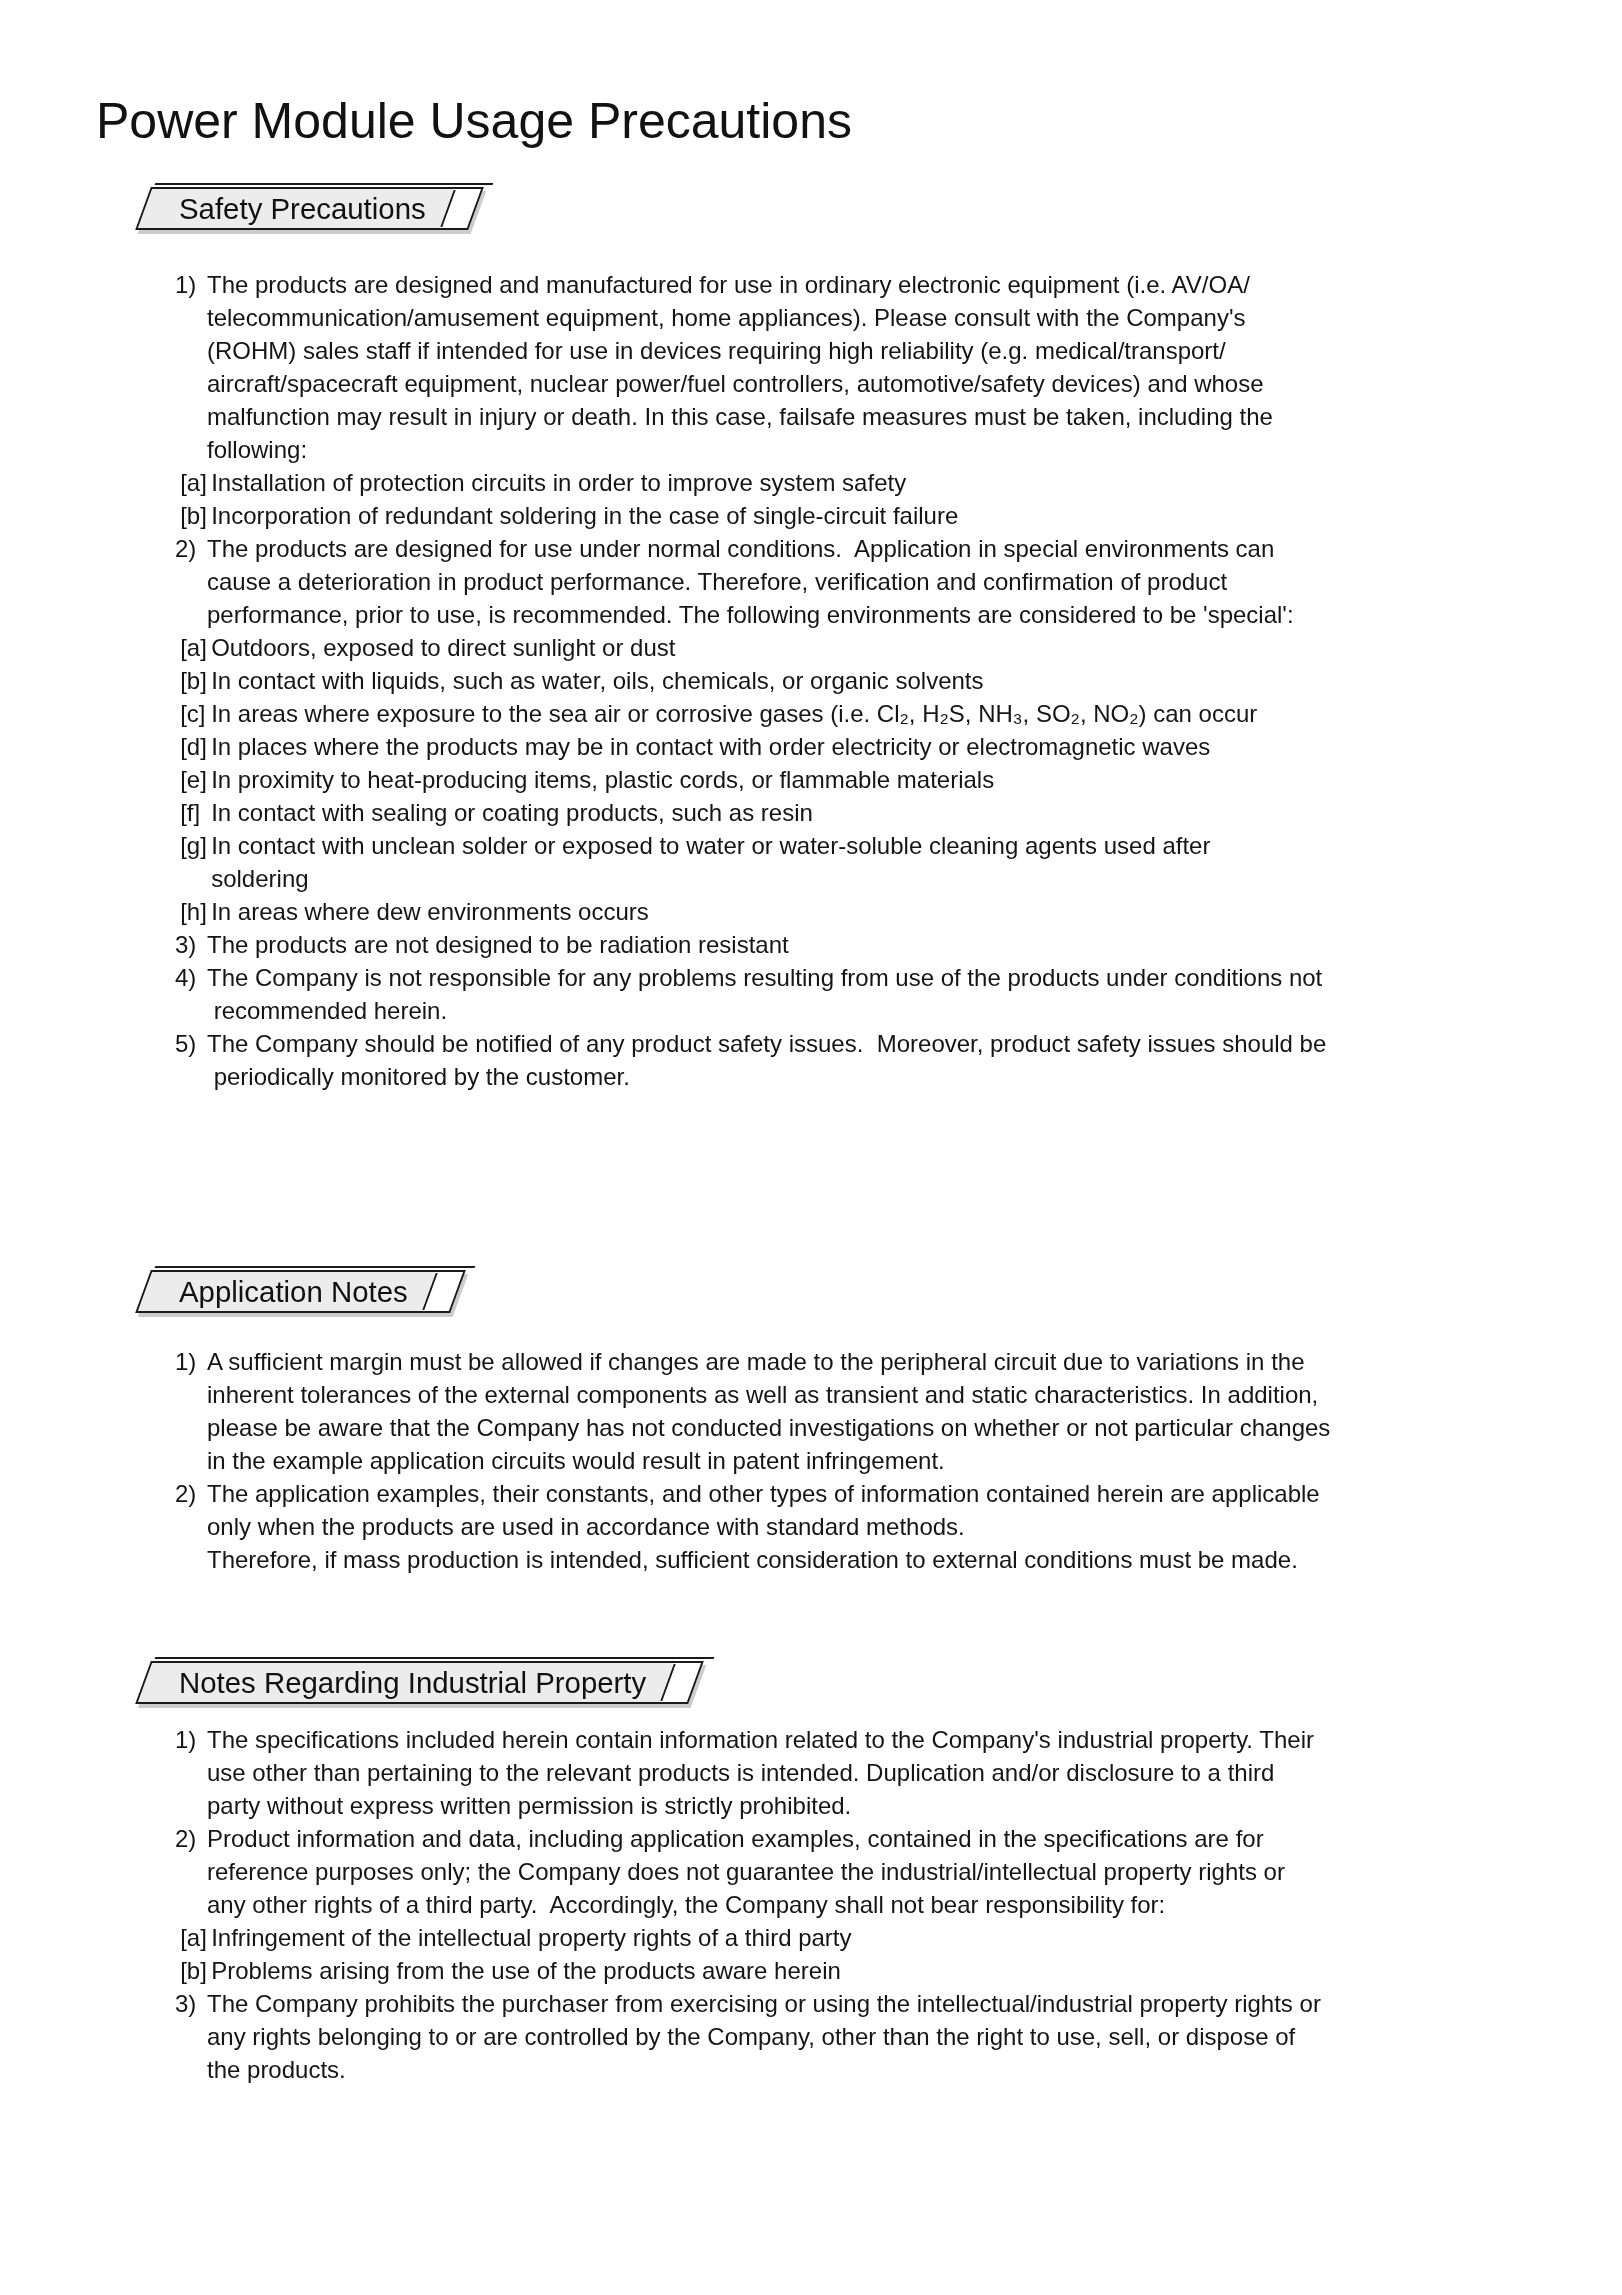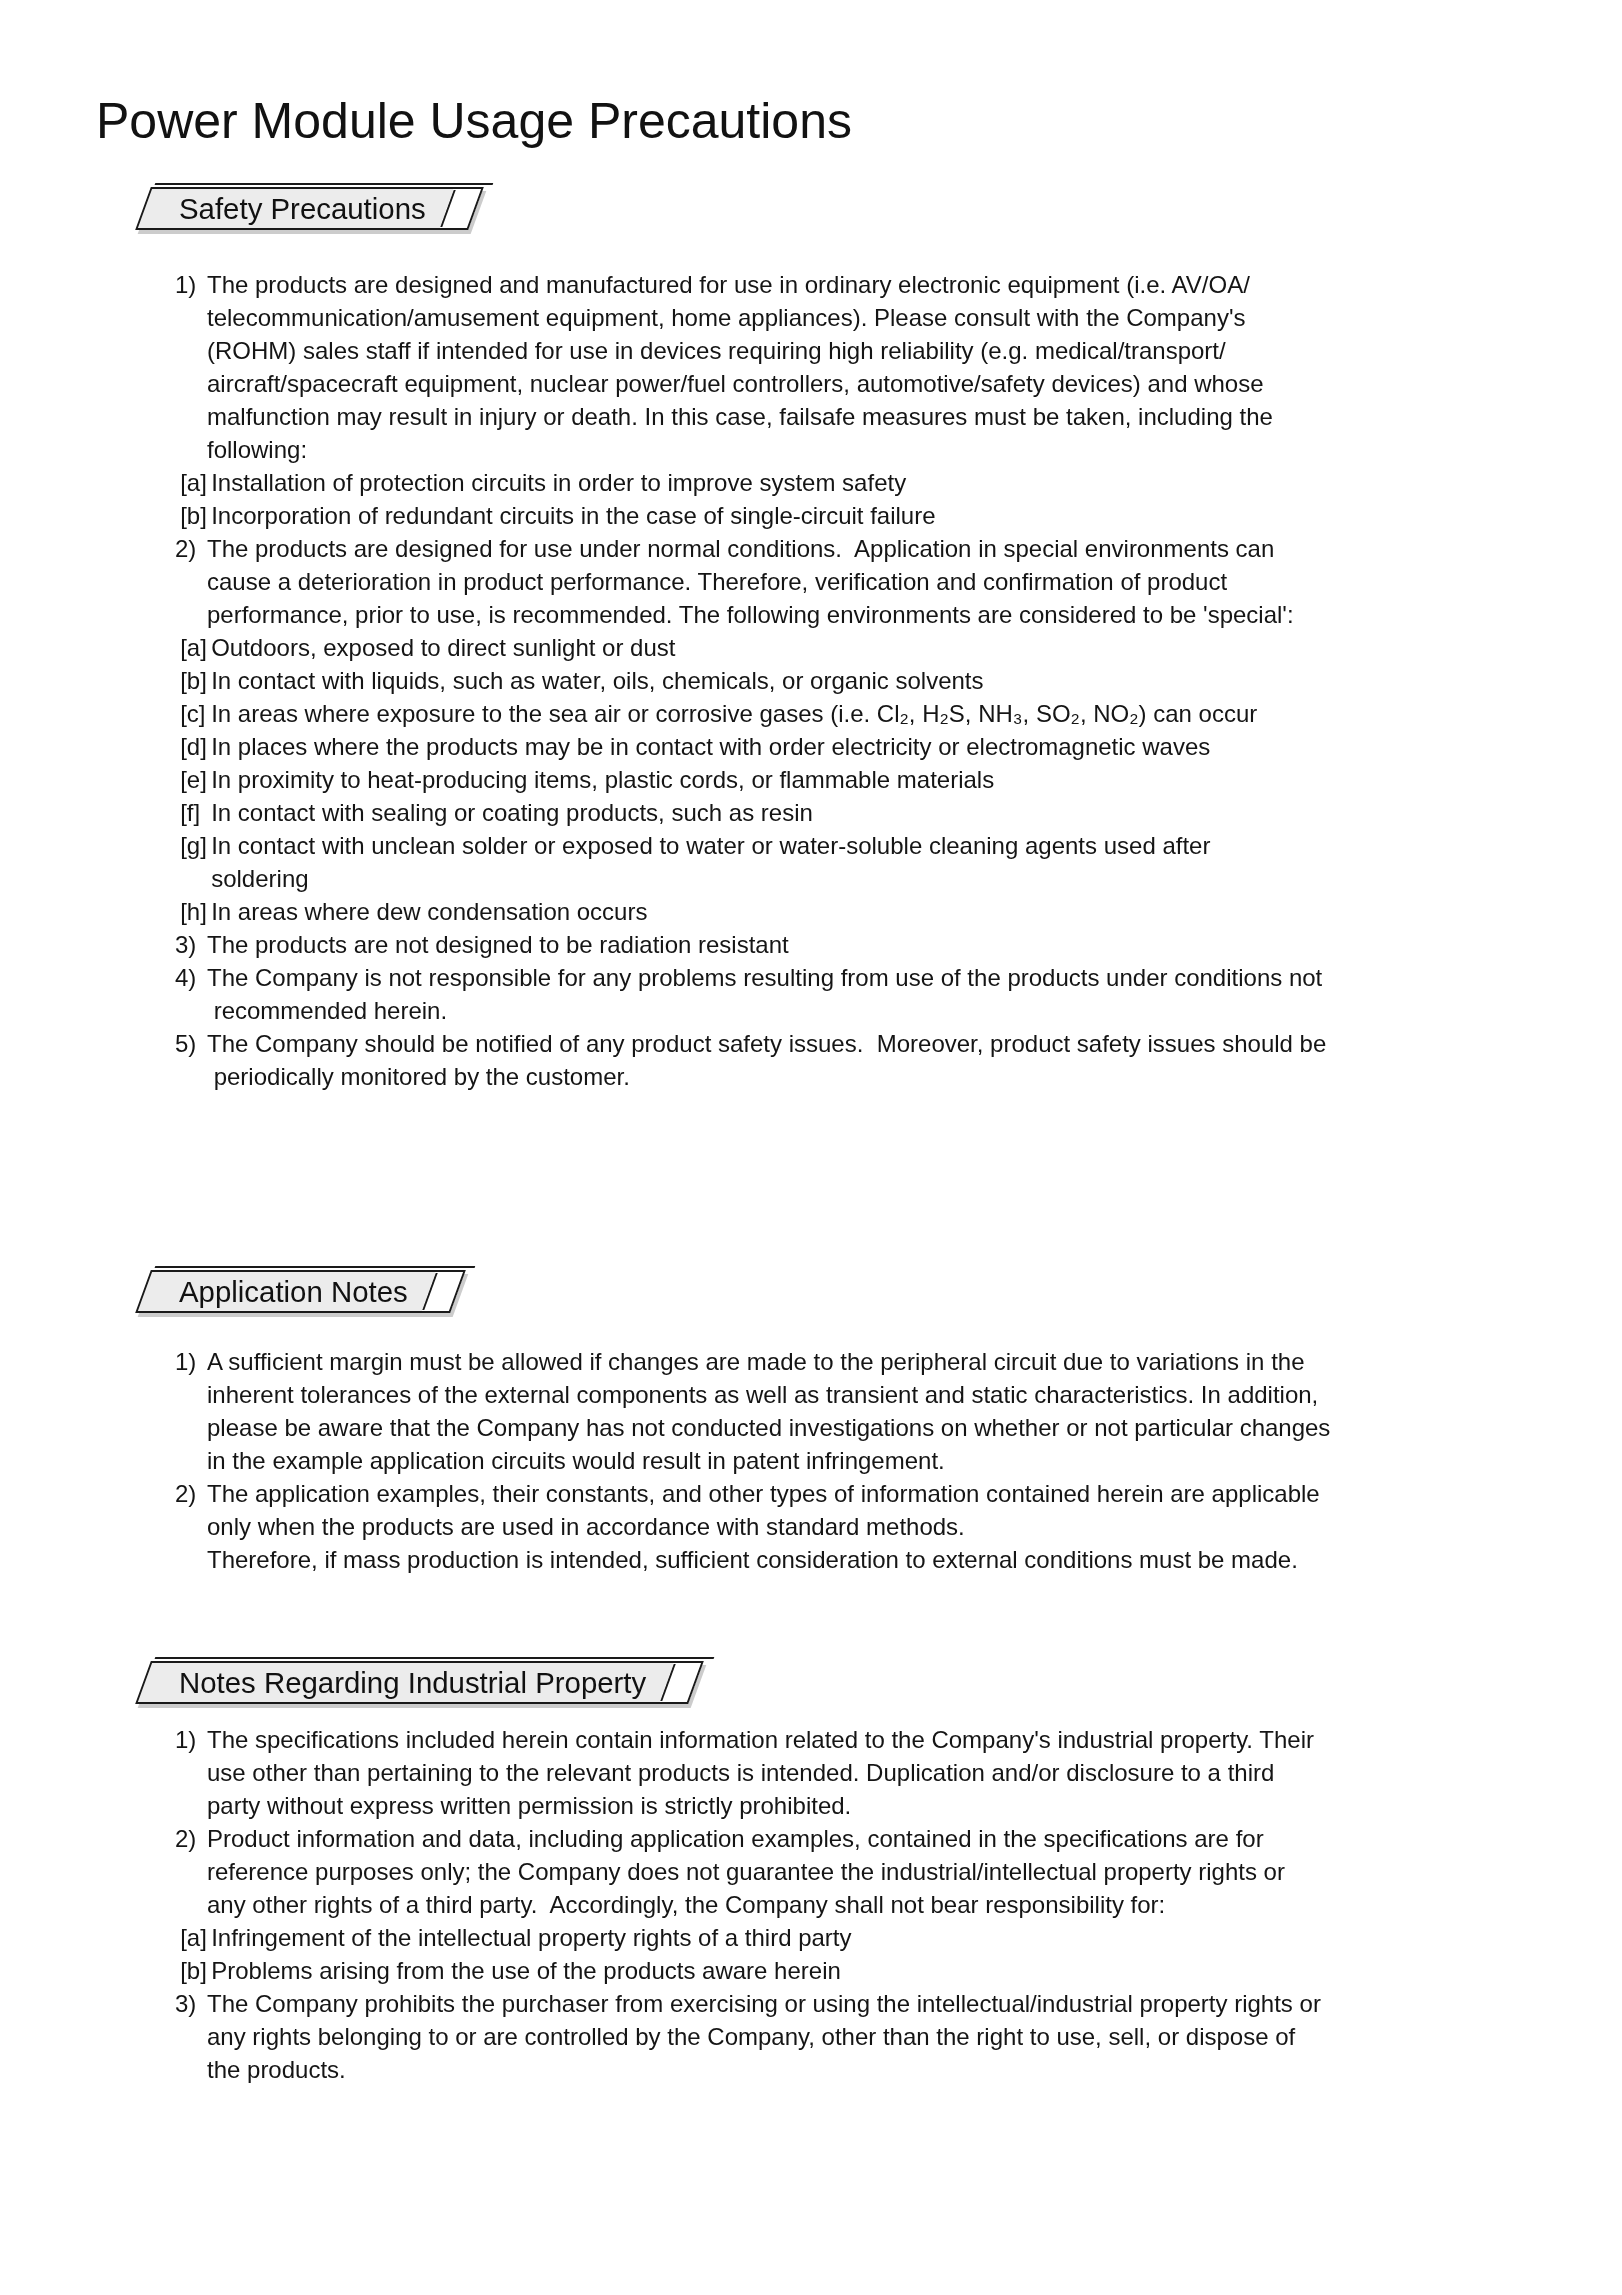--- a/index.html
+++ b/index.html
@@ -101,21 +101,21 @@
 malfunction may result in injury or death. In this case, failsafe measures must be taken, including the
 following:</div>
     </div>
     <div class="sublist">
       <div class="subitem">
         <span class="submarker">[a]</span>
         <div class="body">Installation of protection circuits in order to improve system safety</div>
       </div>
       <div class="subitem">
         <span class="submarker">[b]</span>
-        <div class="body">Incorporation of redundant circuits in the case of single-circuit failure</div>
+        <div class="body">Incorporation of redundant soldering in the case of single-circuit failure</div>
       </div>
     </div>
 
     <div class="item">
       <span class="marker">2)</span>
       <div class="body">The products are designed for use under normal conditions.  Application in special environments can
 cause a deterioration in product performance. Therefore, verification and confirmation of product
 performance, prior to use, is recommended. The following environments are considered to be 'special':</div>
     </div>
     <div class="sublist">
@@ -143,21 +143,21 @@
         <span class="submarker">[f]</span>
         <div class="body">In contact with sealing or coating products, such as resin</div>
       </div>
       <div class="subitem">
         <span class="submarker">[g]</span>
         <div class="body">In contact with unclean solder or exposed to water or water-soluble cleaning agents used after
 soldering</div>
       </div>
       <div class="subitem">
         <span class="submarker">[h]</span>
-        <div class="body">In areas where dew condensation occurs</div>
+        <div class="body">In areas where dew environments occurs</div>
       </div>
     </div>
 
     <div class="item">
       <span class="marker">3)</span>
       <div class="body">The products are not designed to be radiation resistant</div>
     </div>
     <div class="item">
       <span class="marker">4)</span>
       <div class="body">The Company is not responsible for any problems resulting from use of the products under conditions not

